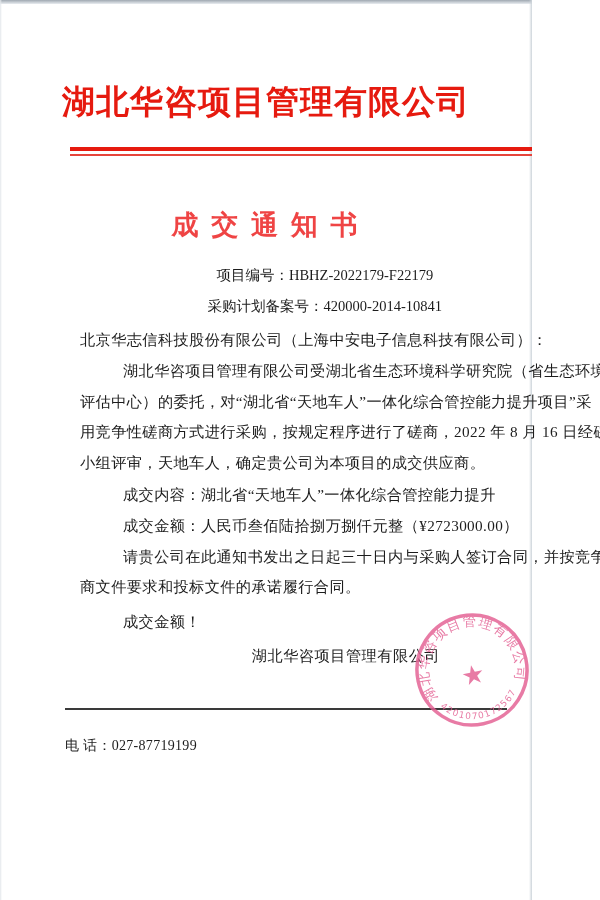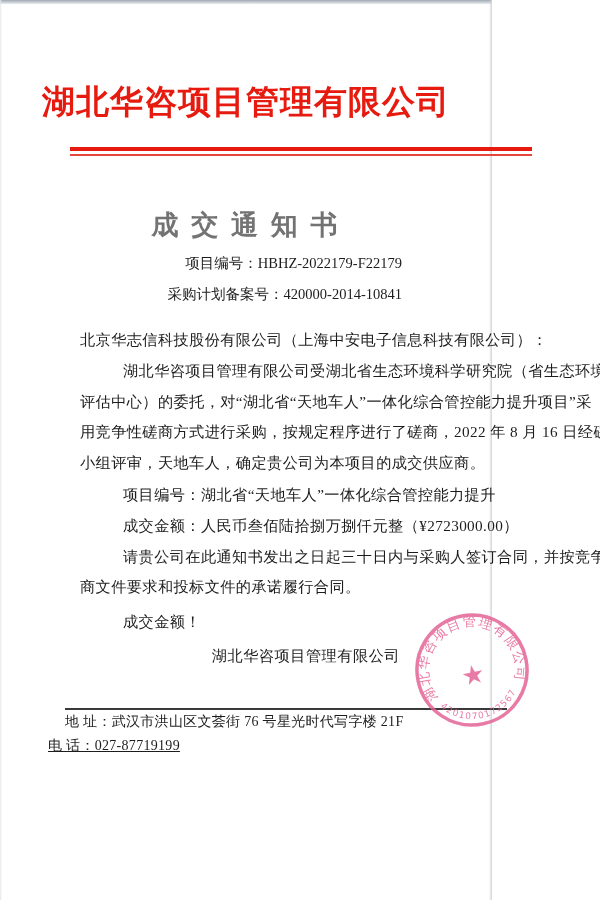--- a/index.html
+++ b/index.html
@@ -5,21 +5,21 @@
   html, body { margin: 0; padding: 0; }
   body {
     width: 600px; height: 900px;
     background: #ffffff;
     font-family: "Liberation Serif", "DejaVu Serif", serif;
     color: #1c1c1c;
     overflow: hidden;
   }
   .page {
     position: relative;
-    width: 492px; height: 900px;
+    width: 532px; height: 900px;
     background: #ffffff;
   }
   
   .edge-top {
     position: absolute; top: 0; left: 0; right: 0; height: 4px;
     background: linear-gradient(#9fa8b1, #e9edf1);
   }
   .edge-right {
     position: absolute; top: 0; right: 0; bottom: 0; width: 3px;
     background: linear-gradient(90deg, rgba(210,216,222,0), #cdd4da);
@@ -39,26 +39,26 @@
   .letterhead-divider {
     position: absolute; top: 147px; left: 70px; width: 462px; height: 10px;
   }
   .letterhead-divider .thick { height: 3.5px; background: #e61a0f; }
   .letterhead-divider .thin  { height: 1.8px; background: #e6453c; margin-top: 3.5px; }
   .doc-title {
     position: absolute; top: 207px; left: 0; width: 100%;
     text-align: center;
     font-size: 27px; font-weight: bold;
     letter-spacing: 3px;
-    color: #737373;
+    color: #ef4444;
     white-space: nowrap;
   }
   .meta {
-    position: absolute; right: 90px; top: 248px;
-    text-align: right;
+    position: absolute; right: 90px; top: 260px;
+    text-align: center;
     font-size: 14.5px;
     line-height: 31px;
     white-space: nowrap;
   }
   .body-text { position: absolute; left: 0; top: 0; width: 100%; }
   .bline {
     position: absolute; left: 80px;
     font-size: 15.2px;
     letter-spacing: 0.4px;
     white-space: nowrap;
@@ -82,22 +82,22 @@
   }
   .footer-divider {
     position: absolute; top: 708px; left: 65px; width: 442px; height: 2px;
     background: #3a3a3a;
   }
   .footer-address {
     position: absolute; top: 713px; left: 65px;
     font-size: 14px; letter-spacing: 0.3px; white-space: nowrap;
   }
   .footer-phone {
-    position: absolute; top: 737px; left: 48px;
-    font-size: 14px; letter-spacing: 0.3px; white-space: nowrap; text-decoration: underline;
+    position: absolute; top: 737px; left: 65px;
+    font-size: 14px; letter-spacing: 0.3px; white-space: nowrap;
   }
   .seal text { fill: #e35f92; }
   .seal .ring-path { fill: none; }
   .seal circle { stroke: #e35f92; fill: none; }
 </style>
 </head>
 <body>
 
 <div class="page">
 
@@ -118,31 +118,30 @@
     <div>项目编号：HBHZ-2022179-F22179</div>
     <div>采购计划备案号：420000-2014-10841</div>
   </div>
 
   <div class="body-text">
     <div class="bline" style="top:330px">北京华志信科技股份有限公司（上海中安电子信息科技有限公司）：</div>
     <div class="bline indent" style="top:361px">湖北华咨项目管理有限公司受湖北省生态环境科学研究院（省生态环境工程</div>
     <div class="bline" style="top:392px">评估中心）的委托，对“湖北省“天地车人”一体化综合管控能力提升项目”采</div>
     <div class="bline" style="top:422px">用竞争性磋商方式进行采购，按规定程序进行了磋商，2022 年 8 月 16 日经磋商</div>
     <div class="bline" style="top:453px">小组评审，天地车人，确定贵公司为本项目的成交供应商。</div>
-    <div class="bline indent" style="top:485px">项目编号：湖北省“天地车人”一体化综合管控能力提升</div>
+    <div class="bline indent" style="top:485px">成交内容：湖北省“天地车人”一体化综合管控能力提升</div>
     <div class="bline indent" style="top:516px">成交金额：人民币叁佰陆拾捌万捌仟元整（¥2723000.00）</div>
     <div class="bline indent" style="top:547px">请贵公司在此通知书发出之日起三十日内与采购人签订合同，并按竞争性磋</div>
     <div class="bline" style="top:577px">商文件要求和投标文件的承诺履行合同。</div>
     <div class="bline indent" style="top:612px">成交金额！</div>
   </div>
 
   <div class="sig-company">湖北华咨项目管理有限公司</div>
 
   <div class="footer-divider"></div>
-  <div class="footer-address">地 址：武汉市洪山区文荟街 76 号星光时代写字楼 21F</div>
   <div class="footer-phone">电 话：027-87719199</div>
 
   <svg class="seal" viewBox="0 0 144 144" xmlns="http://www.w3.org/2000/svg">
     <defs>
       <path id="sealArcTop" class="ring-path" d="M 40.9 103.1 A 44 44 0 1 1 103.1 103.1"></path>
       <path id="sealArcBottom" class="ring-path" d="M 25.9 88.8 A 49 49 0 0 0 118.1 88.8"></path>
     </defs>
     <g transform="rotate(-12 72 72)">
       <circle cx="72" cy="72" r="55" stroke-width="3.5"></circle>
       <text font-size="13.5" letter-spacing="1.5" font-family="'Liberation Serif','DejaVu Serif',serif">

